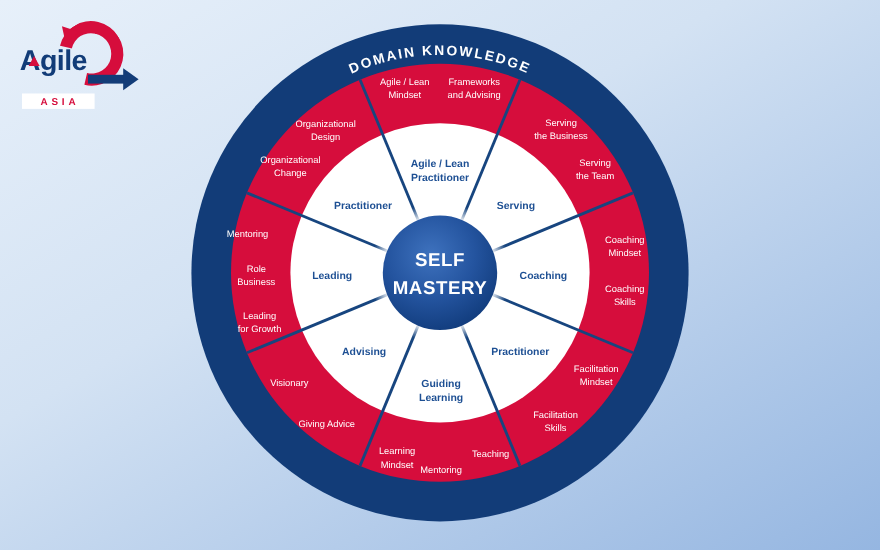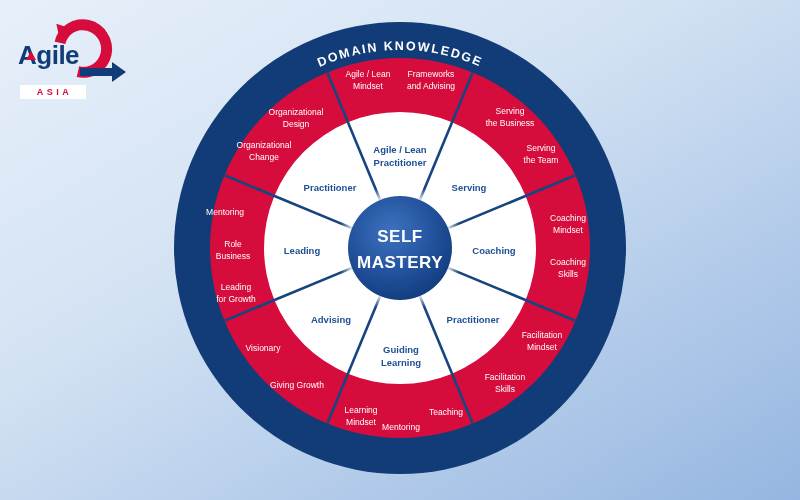--- a/index.html
+++ b/index.html
@@ -109,21 +109,21 @@
   <div class="lbl olbl" style="left:568px;top:269px">Coaching
 Skills</div>
   <div class="lbl olbl" style="left:542px;top:342px">Facilitation
 Mindset</div>
   <div class="lbl olbl" style="left:505px;top:384px">Facilitation
 Skills</div>
   <div class="lbl olbl" style="left:446px;top:413px">Teaching</div>
   <div class="lbl olbl" style="left:401px;top:428px">Mentoring</div>
   <div class="lbl olbl" style="left:361px;top:417px">Learning
 Mindset</div>
-  <div class="lbl olbl" style="left:297px;top:386px">Giving Growth</div>
+  <div class="lbl olbl" style="left:297px;top:386px">Giving Advice</div>
   <div class="lbl olbl" style="left:263px;top:349px">Visionary</div>
   <div class="lbl olbl" style="left:236px;top:294px">Leading
 for Growth</div>
   <div class="lbl olbl" style="left:233px;top:251px">Role
 Business</div>
   <div class="lbl olbl" style="left:225px;top:213px">Mentoring</div>
   <div class="lbl olbl" style="left:264px;top:152px">Organizational
 Change</div>
   <div class="lbl olbl" style="left:296px;top:119px">Organizational
 Design</div>

